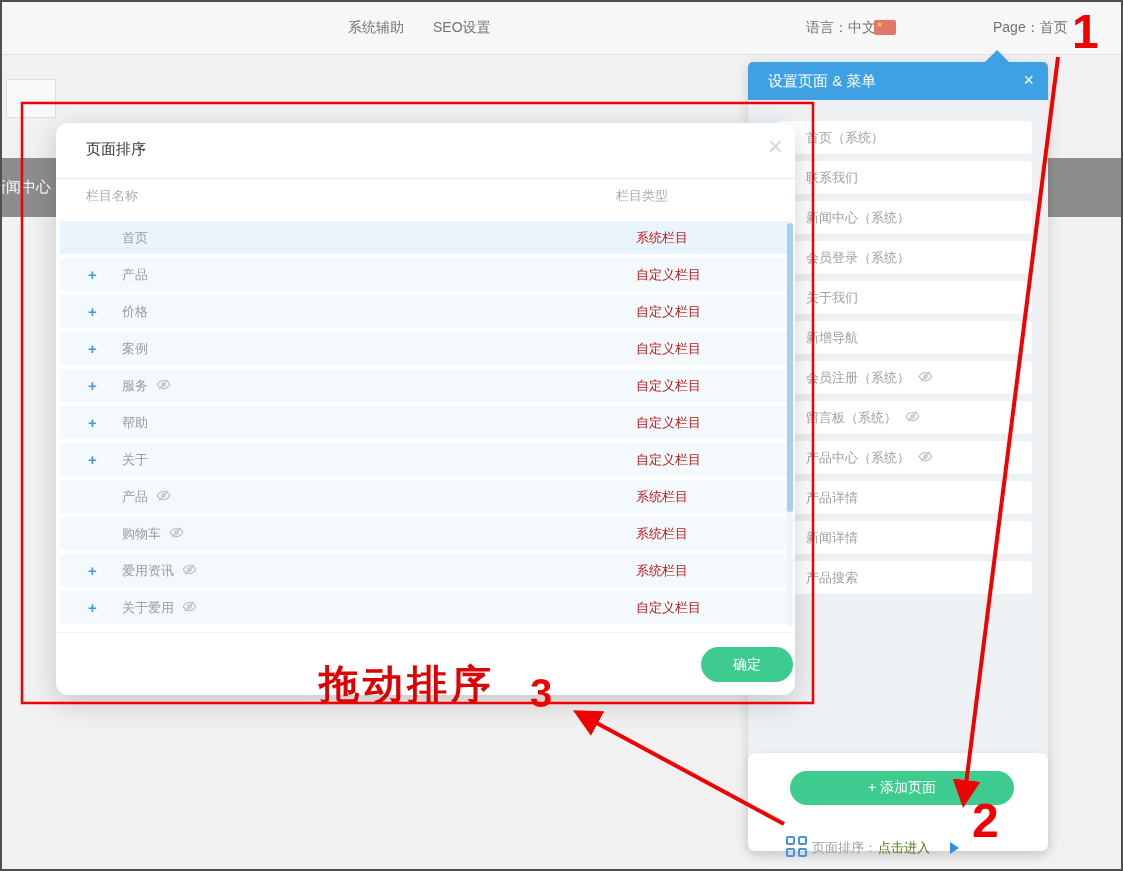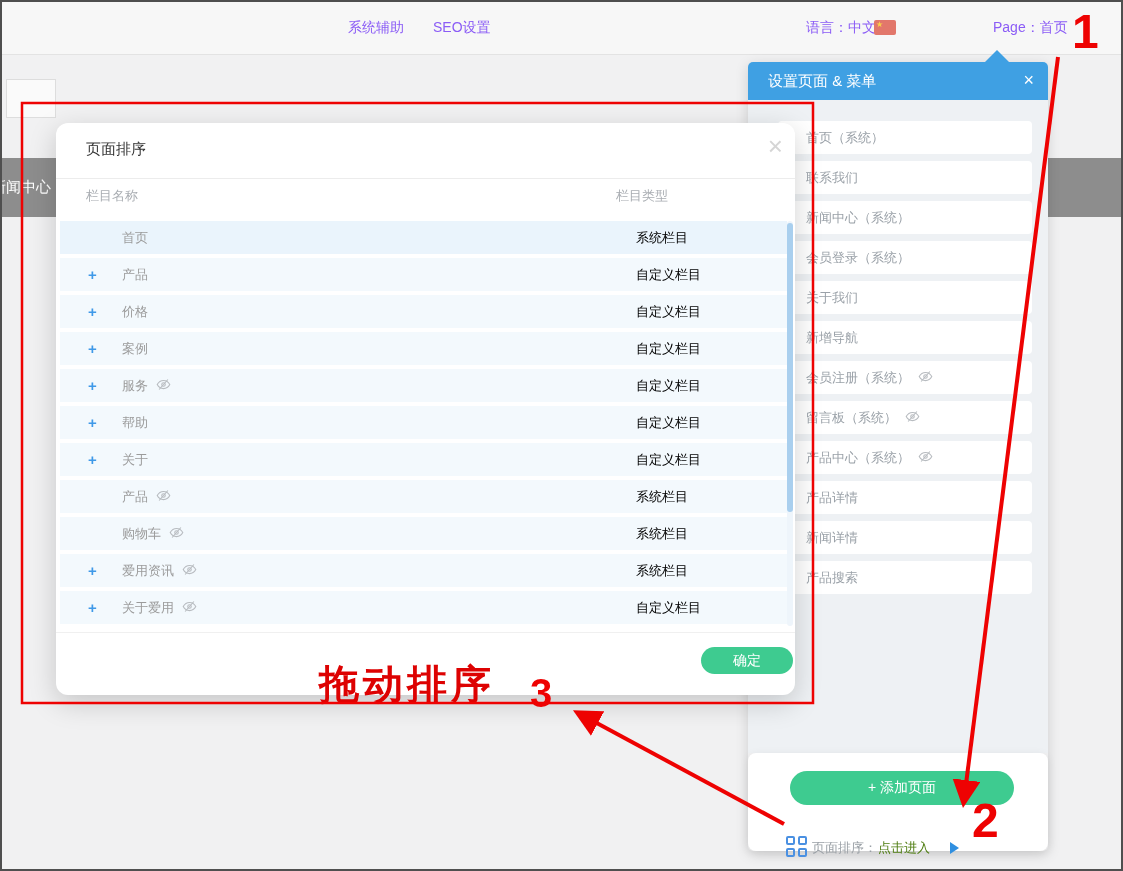--- a/index.html
+++ b/index.html
@@ -5,21 +5,21 @@
   * { margin:0; padding:0; box-sizing:border-box; }
   html,body { width:1123px; height:871px; }
   body { font-family:"Liberation Sans","DejaVu Sans",sans-serif; position:relative;
          background:#f1f1f2; overflow:hidden; }
   .frame { position:absolute; inset:0; border:2px solid #4f4f4f; z-index:60; pointer-events:none; }
 
   
   .topbar { position:absolute; left:0; top:0; width:1123px; height:55px;
             background:#f7f7f7; border-bottom:1px solid #e3e3e3; z-index:5; }
   .topbar .nav-item { position:absolute; top:0; height:49px; line-height:55px;
-            font-size:14px; color:#8b5cf6; cursor:pointer; }
+            font-size:14px; color:#737373; cursor:pointer; }
   .nav-sys { left:348px; } .nav-seo { left:433px; }
   .lang { left:806px; } .pagepick { left:993px; }
   .flag { position:absolute; left:874px; top:20px; width:22px; height:15px;
           background:#e2776b; border-radius:2px; color:#f7d04b; font-size:8px;
           line-height:10px; padding-left:2px; }
 
   
   .band { position:absolute; left:0; top:158px; width:1123px; height:59px;
           background:#8d8d8d; z-index:1; }
   .band-label { position:absolute; left:-9px; top:20px; color:#fff; font-size:15px; }
@@ -71,31 +71,31 @@
   .m-div { position:absolute; left:0; top:55px; width:739px; height:1px; background:#ececec; }
   .m-colname { position:absolute; top:64px; font-size:13px; color:#a9adb2; }
   .col-1 { left:30px; } .col-2 { left:560px; }
   .m-table { position:absolute; left:0; top:96px; width:878px; height:412px; overflow:hidden; }
   .m-row { position:absolute; left:4px; width:727px; height:33px; background:#f3f9fd;
            font-size:13px; line-height:33px; cursor:grab; }
   .m-row.first { background:#eaf4fc; }
   .m-plus { position:absolute; left:28px; color:#3f99e8; font-weight:bold; font-size:15px; }
   .m-name { position:absolute; left:62px; color:#9b9b9b; white-space:nowrap; }
   .m-name .eye { display:inline-block; vertical-align:-2px; margin-left:8px; }
-  .m-type { position:absolute; left:576px; color:#000000; }
+  .m-type { position:absolute; left:576px; color:#b91c1c; }
   .m-track { position:absolute; left:731px; top:98px; width:6px; height:405px;
            background:#eef5fb; border-radius:3px; }
   .m-thumb { position:absolute; left:731px; top:100px; width:6px; height:289px;
            background:#a9cfee; border-radius:3px; cursor:pointer; }
   .m-footer { position:absolute; left:0; top:509px; width:739px; height:63px;
            border-top:1px solid #f0f0f0; }
   .drag-hint { position:absolute; left:263px; top:4px; color:#dd0202; font-size:40px;
            font-weight:bold; font-family:"DejaVu Serif","Liberation Serif",serif;
            letter-spacing:4px;margin-top:20px; }
-  .confirm-btn { position:absolute; left:645px; top:14px; width:92px; height:27px;
+  .confirm-btn { position:absolute; left:645px; top:14px; width:92px; height:35px;
            background:#3ecb90; border:none; border-radius:18px; color:#ffffff;
            font-size:14px; cursor:pointer; font-family:inherit; }
 
   
   .anno { position:absolute; inset:0; z-index:50; pointer-events:none; }
   .anno-num { position:absolute; color:#ee0202; font-weight:bold; z-index:51; }
   .num-1 { left:1072px; top:4px;  font-size:48px; }
   .num-2 { left:972px;  top:793px; font-size:48px; }
   .num-3 { left:530px;  top:671px; font-size:40px; }
 </style>

